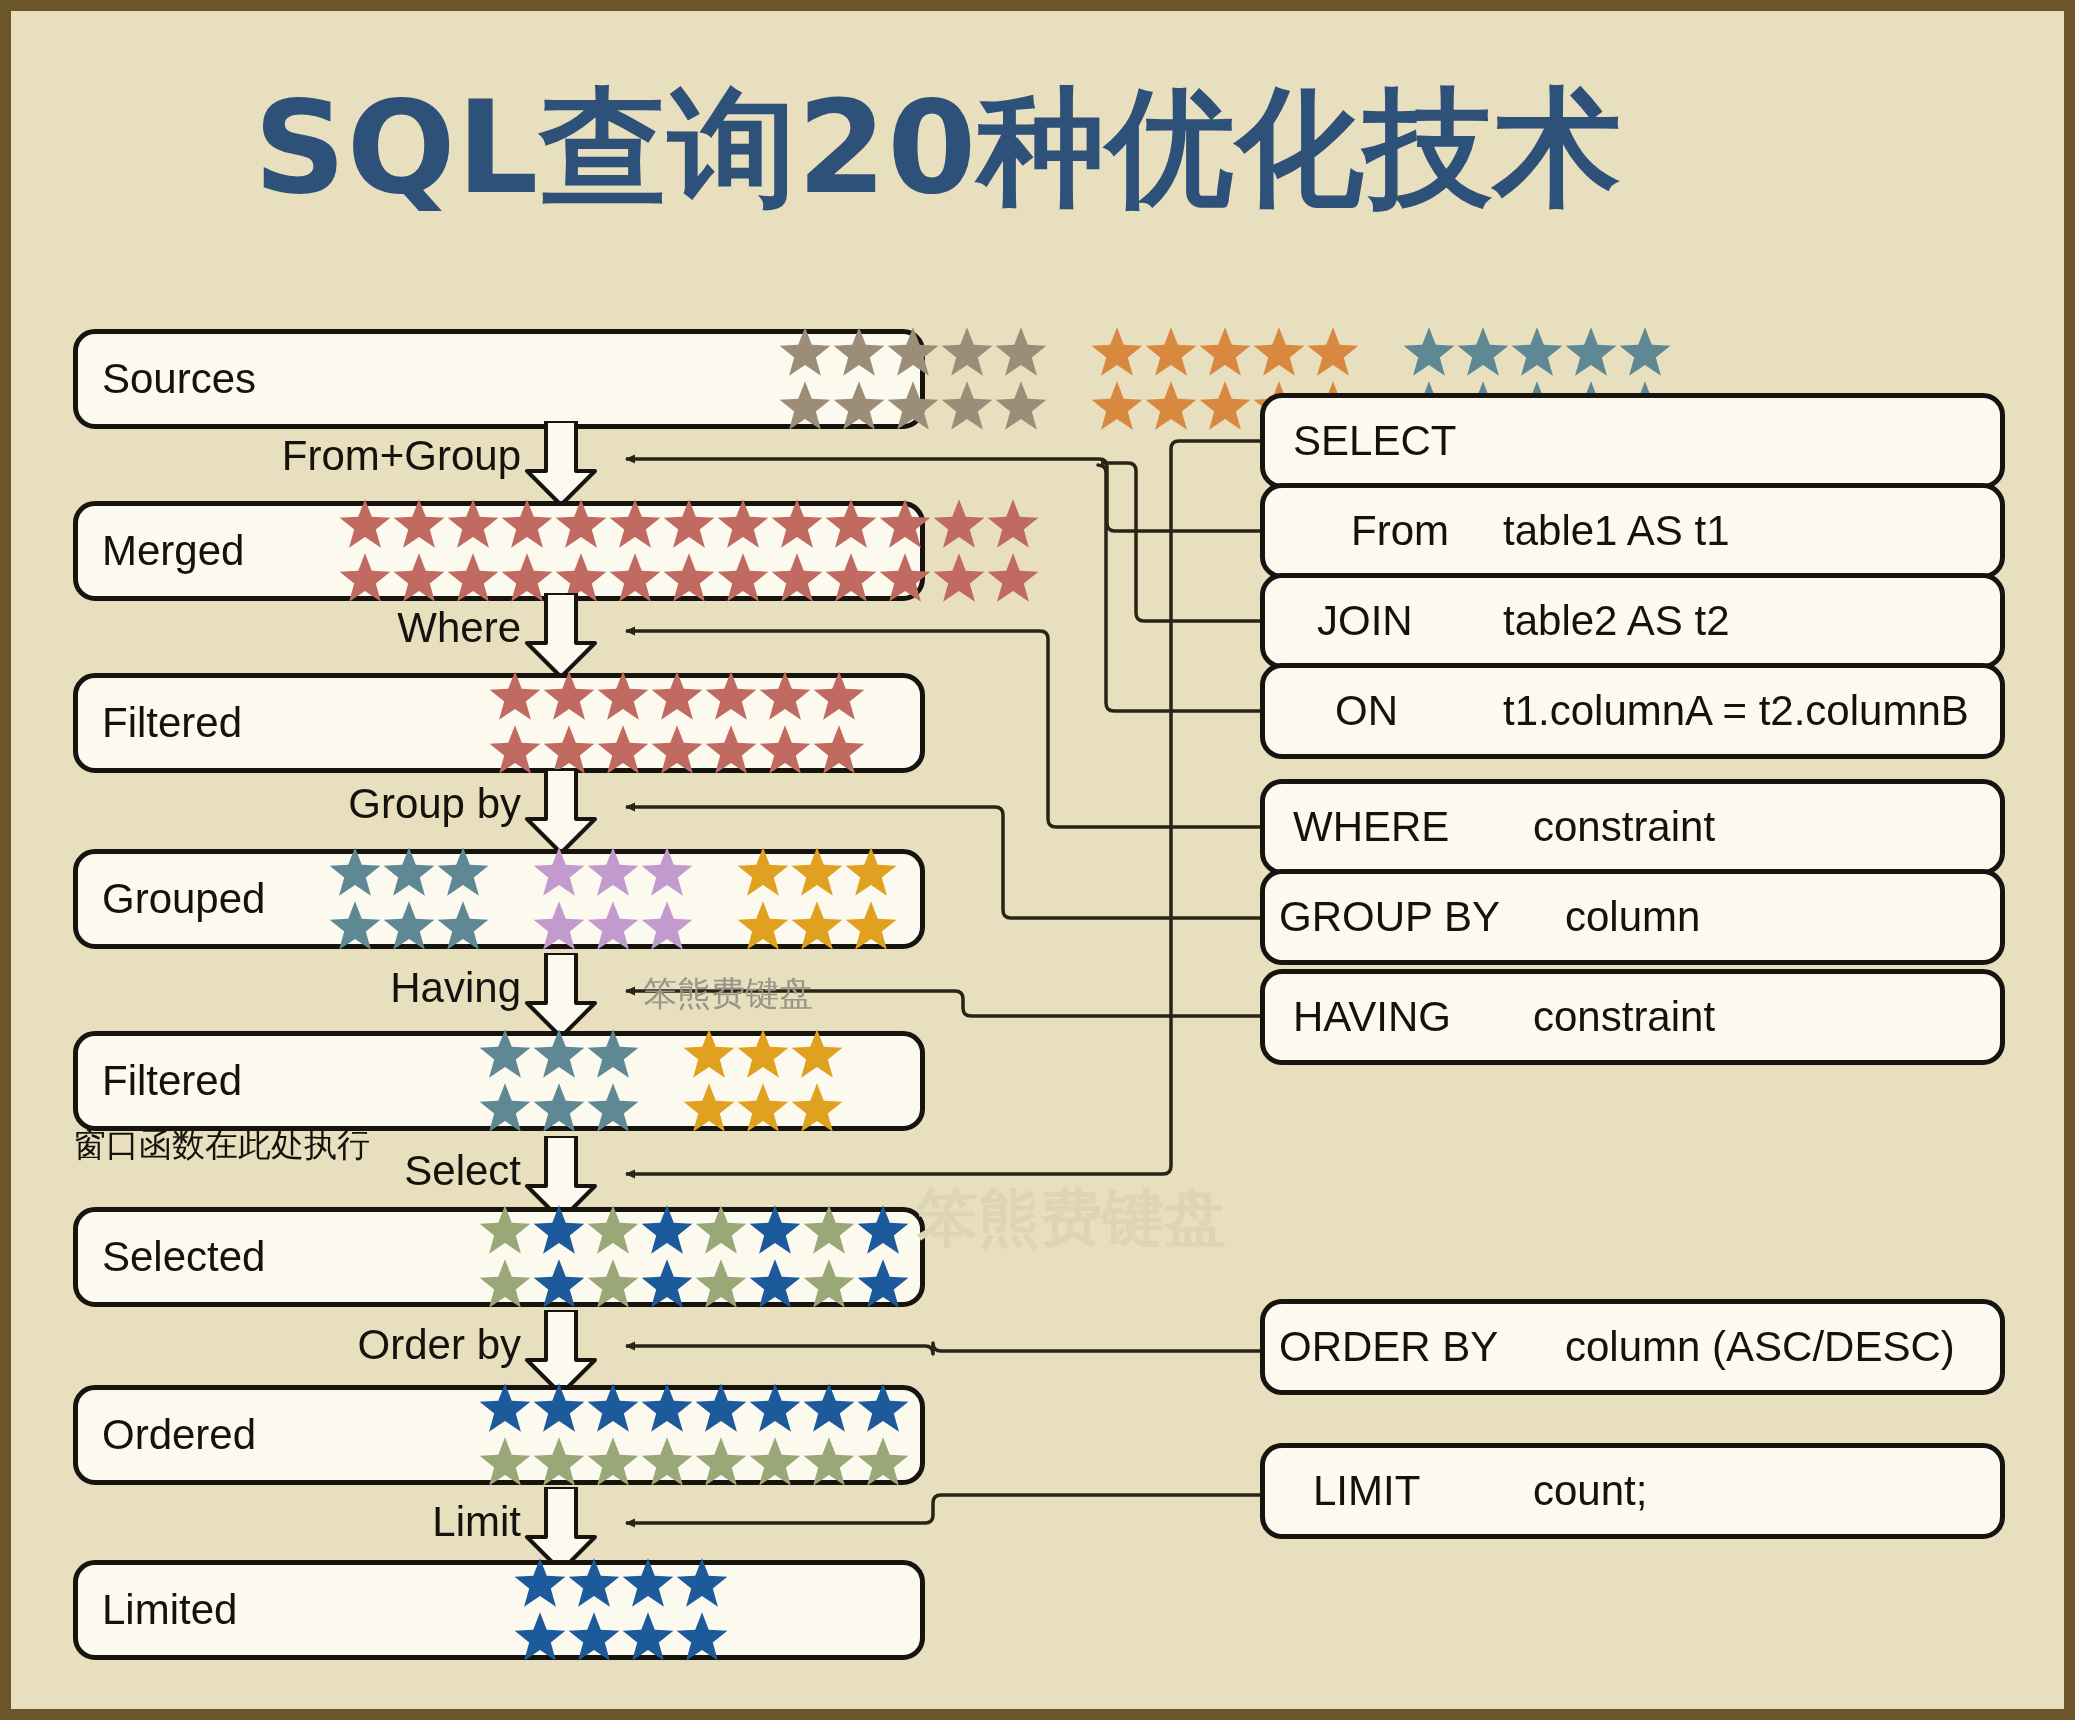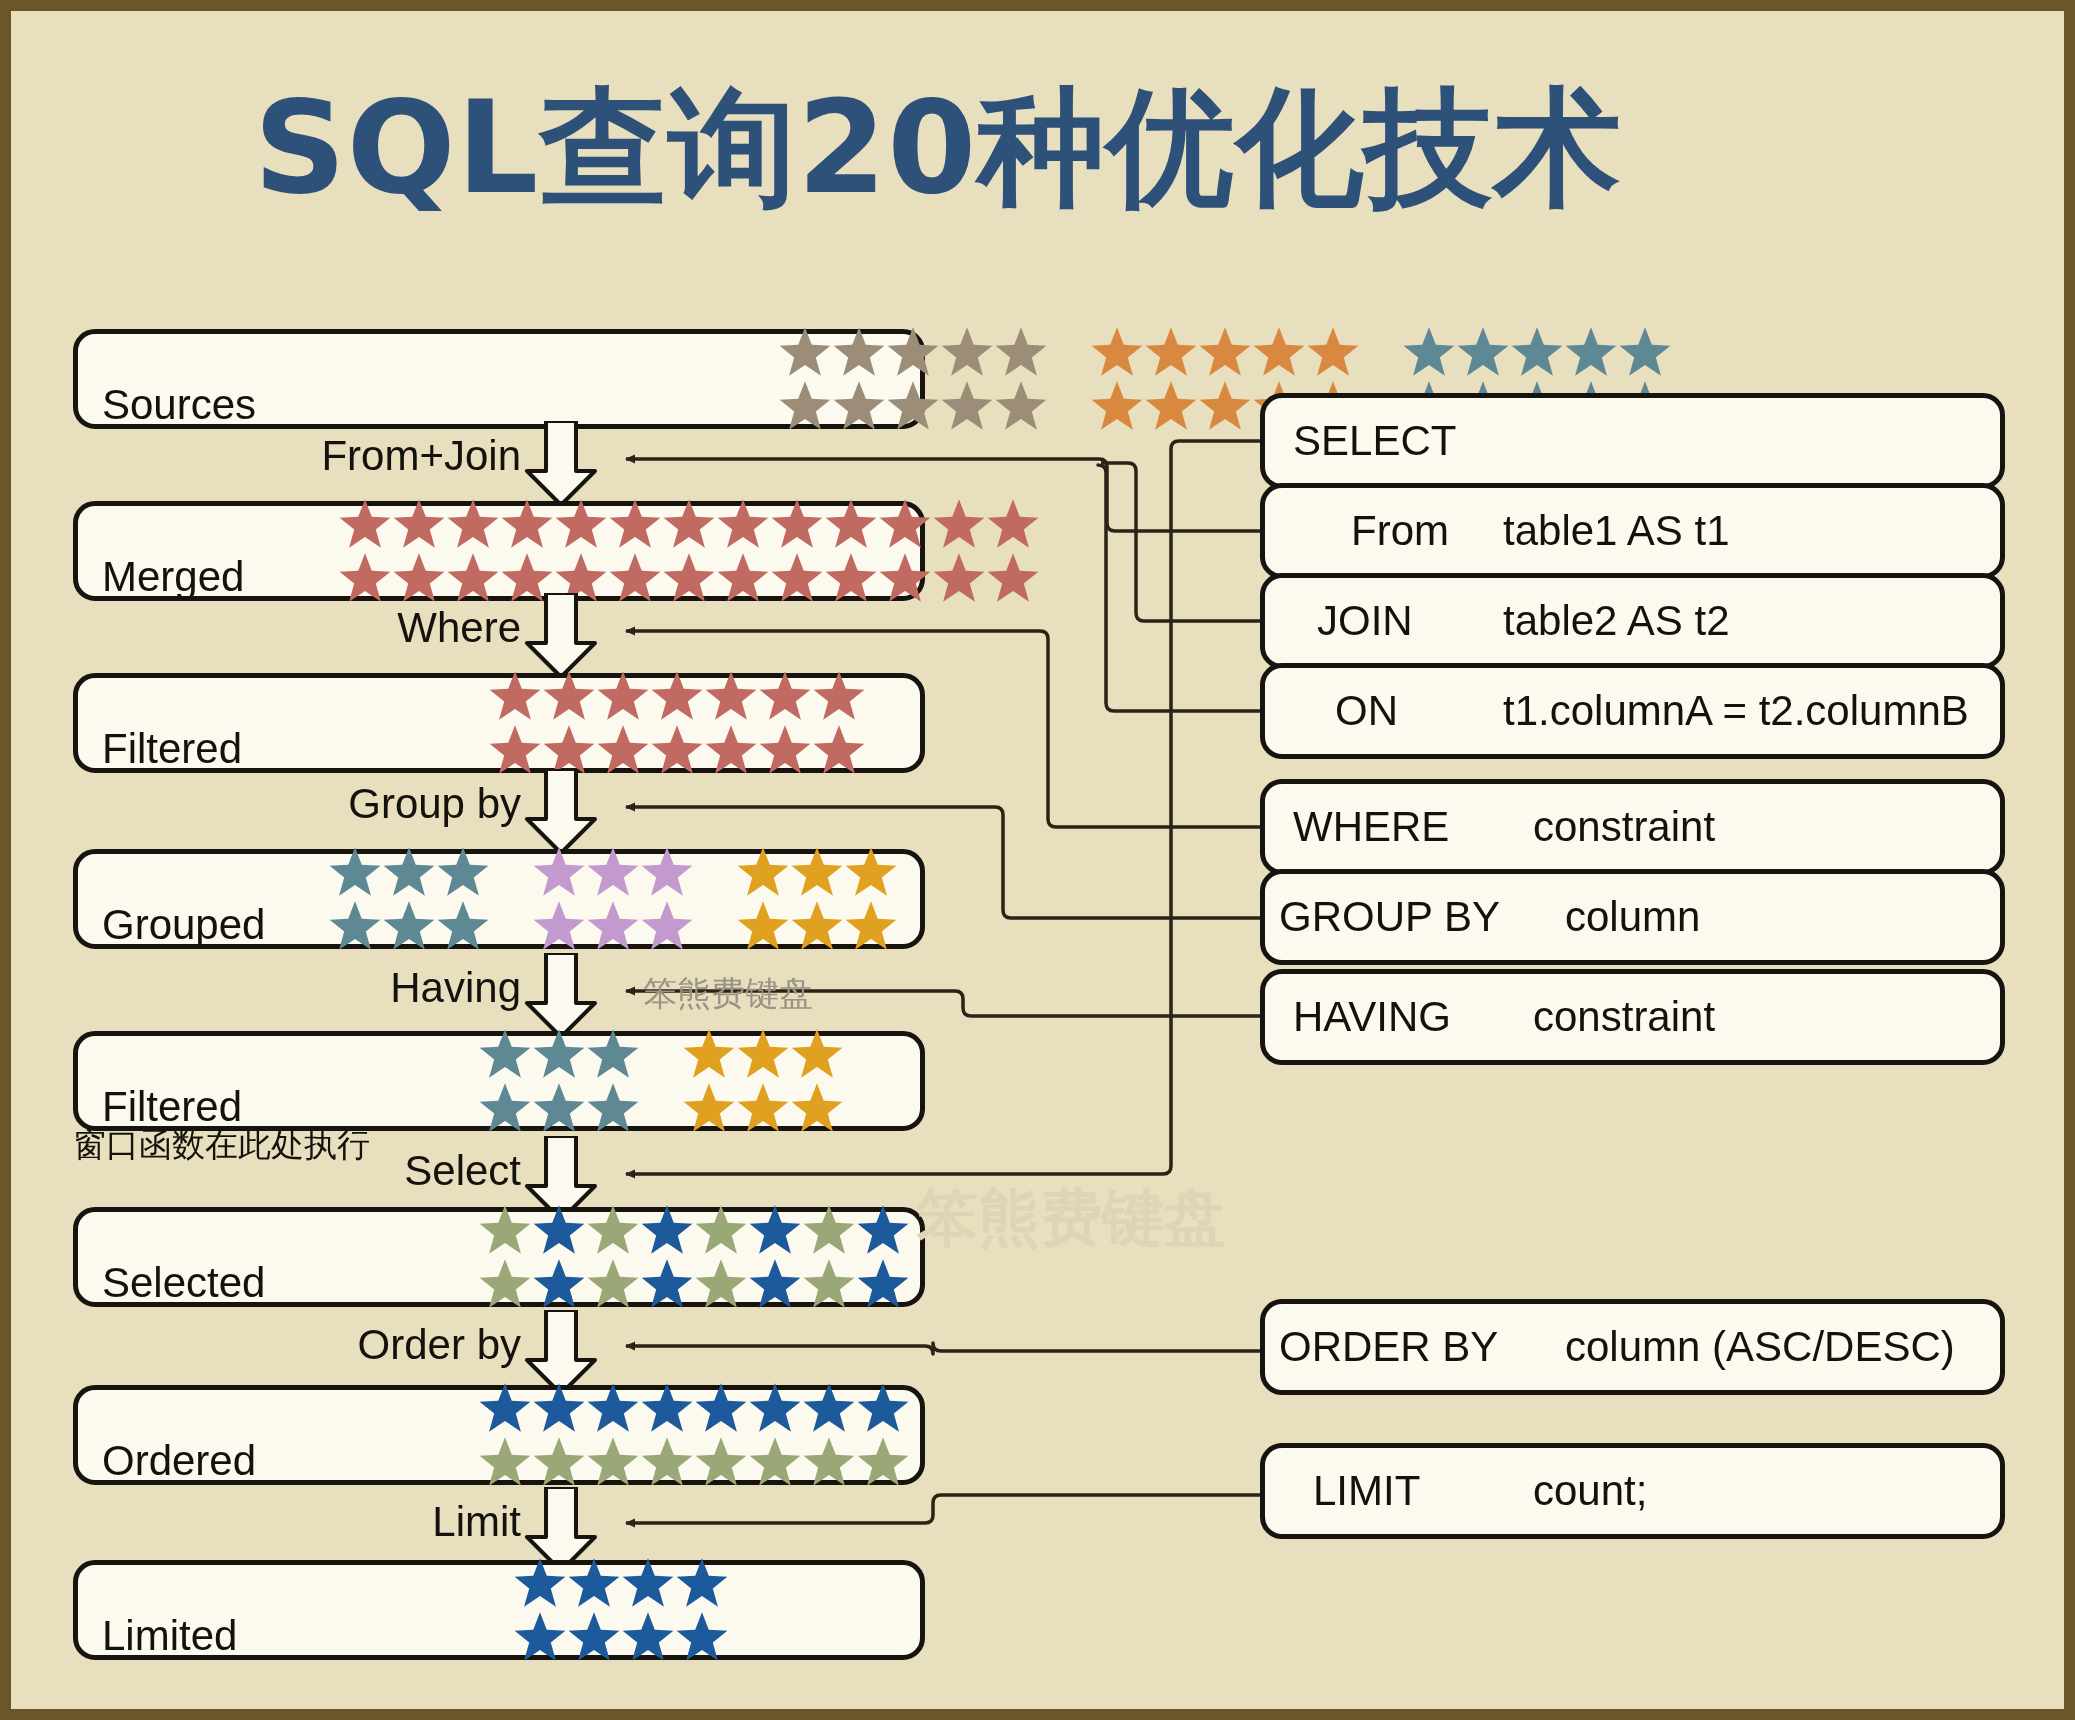--- a/index.html
+++ b/index.html
@@ -37,21 +37,20 @@
     box-sizing:border-box;
   }
 
   
   .stage{ left:62px; width:852px; height:100px; }
   .stage .slabel{
     position:absolute;left:24px;top:50%;
     transform:translateY(-50%);
     font-size:42px;color:#15120d;
     white-space:nowrap;
-    margin-top:26px;
   }
   .stage .stars{
     position:absolute;top:50%;transform:translateY(-50%);
     display:flex;align-items:center;
   }
   .grp{display:flex;flex-direction:column;}
   .grow{display:flex;line-height:0;}
   .st{display:block;}
 
   
@@ -238,21 +237,21 @@
               <path d="M50,4 L62.5,36.5 L97,38.5 L70,60 L79.5,94 L50,74 L20.5,94 L30,60 L3,38.5 L37.5,36.5 Z" fill="#5e8894"></path>
             </svg>
             <svg width="54" height="54" viewBox="0 0 100 100" class="st">
               <path d="M50,4 L62.5,36.5 L97,38.5 L70,60 L79.5,94 L50,74 L20.5,94 L30,60 L3,38.5 L37.5,36.5 Z" fill="#5e8894"></path>
             </svg>
           </span>
         </span>
       </span>
   </div>
 
-  <div class="oplabel" style="left:110px;top:421px;width:400px;">From+Join</div>
+  <div class="oplabel" style="left:110px;top:421px;width:400px;">From+Group</div>
   <div class="darrow" style="left:513px;top:410px;"><svg width="74" height="86" viewBox="0 0 74 86">
         <path d="M22,0 L52,0 L52,50 L71,50 L37,84 L3,50 L22,50 Z" fill="#fcf9ef" stroke="#17140f" stroke-width="4" stroke-linejoin="round"></path>
       </svg></div>
 
   <div class="rbox stage" style="top:490px;">
     <span class="slabel">Merged</span>
     <span class="stars" style="left: 260px;">
         <span class="grp">
           <span class="grow">
             <svg width="54" height="54" viewBox="0 0 100 100" class="st">

